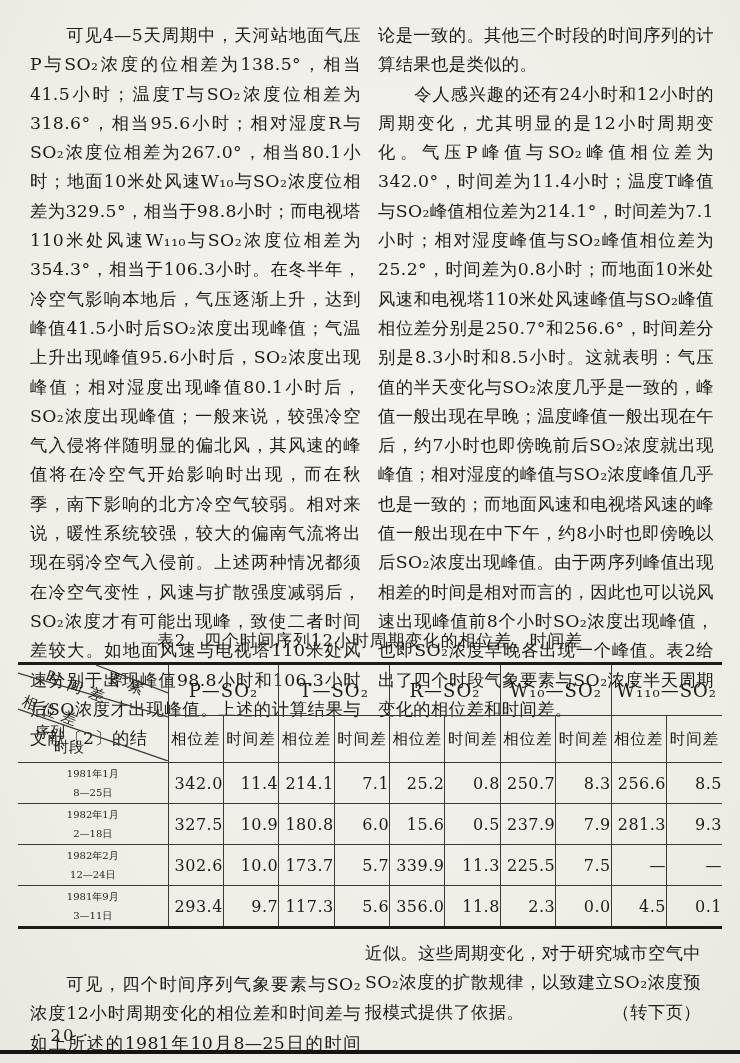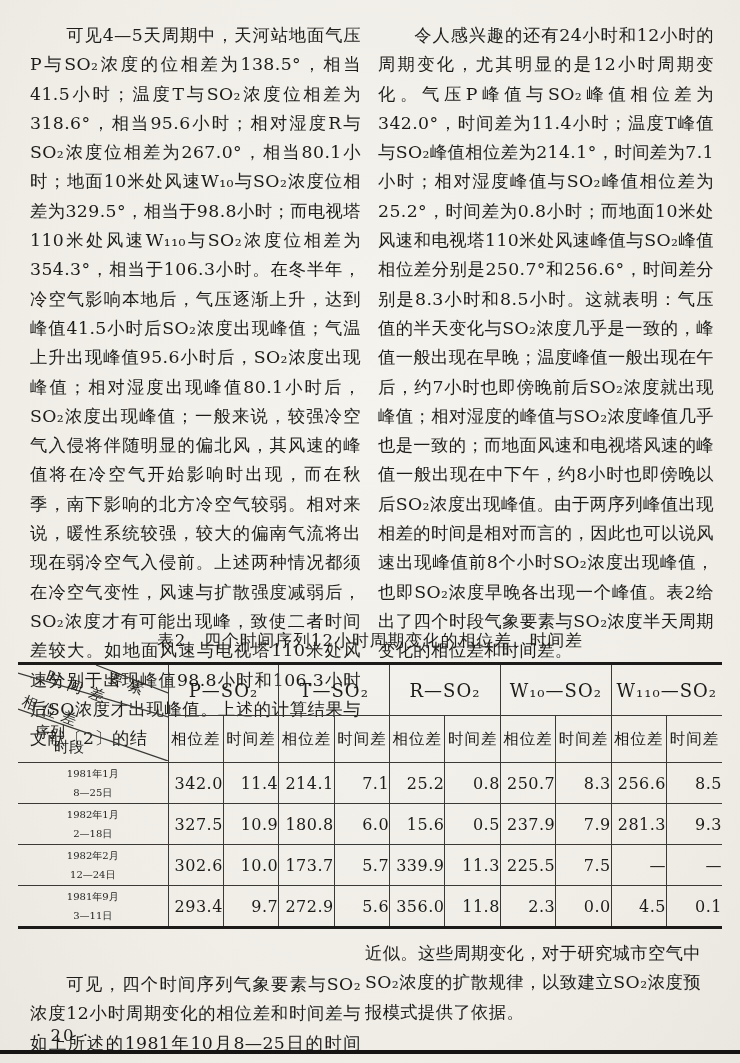--- a/index.html
+++ b/index.html
@@ -49,20 +49,21 @@
 </head>
 <body>
 
 <div class="page">
 
   <div class="col left-col">
     <p class="para indent">可见4—5天周期中，天河站地面气压P与SO₂浓度的位相差为138.5°，相当41.5小时；温度T与SO₂浓度位相差为318.6°，相当95.6小时；相对湿度R与SO₂浓度位相差为267.0°，相当80.1小时；地面10米处风速W₁₀与SO₂浓度位相差为329.5°，相当于98.8小时；而电视塔110米处风速W₁₁₀与SO₂浓度位相差为354.3°，相当于106.3小时。在冬半年，冷空气影响本地后，气压逐渐上升，达到峰值41.5小时后SO₂浓度出现峰值；气温上升出现峰值95.6小时后，SO₂浓度出现峰值；相对湿度出现峰值80.1小时后，SO₂浓度出现峰值；一般来说，较强冷空气入侵将伴随明显的偏北风，其风速的峰值将在冷空气开始影响时出现，而在秋季，南下影响的北方冷空气较弱。相对来说，暖性系统较强，较大的偏南气流将出现在弱冷空气入侵前。上述两种情况都须在冷空气变性，风速与扩散强度减弱后，SO₂浓度才有可能出现峰，致使二者时间差较大。如地面风速与电视塔110米处风速分别于出现峰值98.8小时和106.3小时后SO浓度才出现峰值。上述的计算结果与文献〔2〕的结</p>
   </div>
 
   <div class="col right-col">
+    <p class="para">论是一致的。其他三个时段的时间序列的计算结果也是类似的。</p>
     <p class="para indent">令人感兴趣的还有24小时和12小时的周期变化，尤其明显的是12小时周期变化。气压P峰值与SO₂峰值相位差为342.0°，时间差为11.4小时；温度T峰值与SO₂峰值相位差为214.1°，时间差为7.1小时；相对湿度峰值与SO₂峰值相位差为25.2°，时间差为0.8小时；而地面10米处风速和电视塔110米处风速峰值与SO₂峰值相位差分别是250.7°和256.6°，时间差分别是8.3小时和8.5小时。这就表明：气压值的半天变化与SO₂浓度几乎是一致的，峰值一般出现在早晚；温度峰值一般出现在午后，约7小时也即傍晚前后SO₂浓度就出现峰值；相对湿度的峰值与SO₂浓度峰值几乎也是一致的；而地面风速和电视塔风速的峰值一般出现在中下午，约8小时也即傍晚以后SO₂浓度出现峰值。由于两序列峰值出现相差的时间是相对而言的，因此也可以说风速出现峰值前8个小时SO₂浓度出现峰值，也即SO₂浓度早晚各出现一个峰值。表2给出了四个时段气象要素与SO₂浓度半天周期变化的相位差和时间差。</p>
   </div>
 
   <div class="table-caption">表2　四个时间序列12小时周期变化的相位差、时间差</div>
 
   <table class="data">
     <colgroup>
       <col style="width:150px">
       <col style="width:55.4px">
         <col style="width:55.4px">
@@ -157,37 +158,38 @@
         <td class="val">—</td>
         <td class="val">—</td>
       </tr>
       <tr>
         <td class="period">
           <div>1981年9月</div>
           <div>3—11日</div>
         </td>
         <td class="val">293.4</td>
         <td class="val">9.7</td>
-        <td class="val">272.9</td>
+        <td class="val">117.3</td>
         <td class="val">5.6</td>
         <td class="val">356.0</td>
         <td class="val">11.8</td>
         <td class="val">2.3</td>
         <td class="val">0.0</td>
         <td class="val">4.5</td>
         <td class="val">0.1</td>
       </tr>
     </tbody>
   </table>
 
   <div class="col bottom-left">
     <p class="para indent">可见，四个时间序列气象要素与SO₂浓度12小时周期变化的相位差和时间差与如上所述的1981年10月8—25日的时间序列几乎</p>
   </div>
 
   <div class="col bottom-right">
     <p class="para">近似。这些周期变化，对于研究城市空气中SO₂浓度的扩散规律，以致建立SO₂浓度预报模式提供了依据。</p>
+    <div class="turn-note">（转下页）</div>
   </div>
 
   <div class="page-number">· 20 ·</div>
 
   <div class="scan-bottom-bar"></div>
 
 </div>
 
 </body></html>

